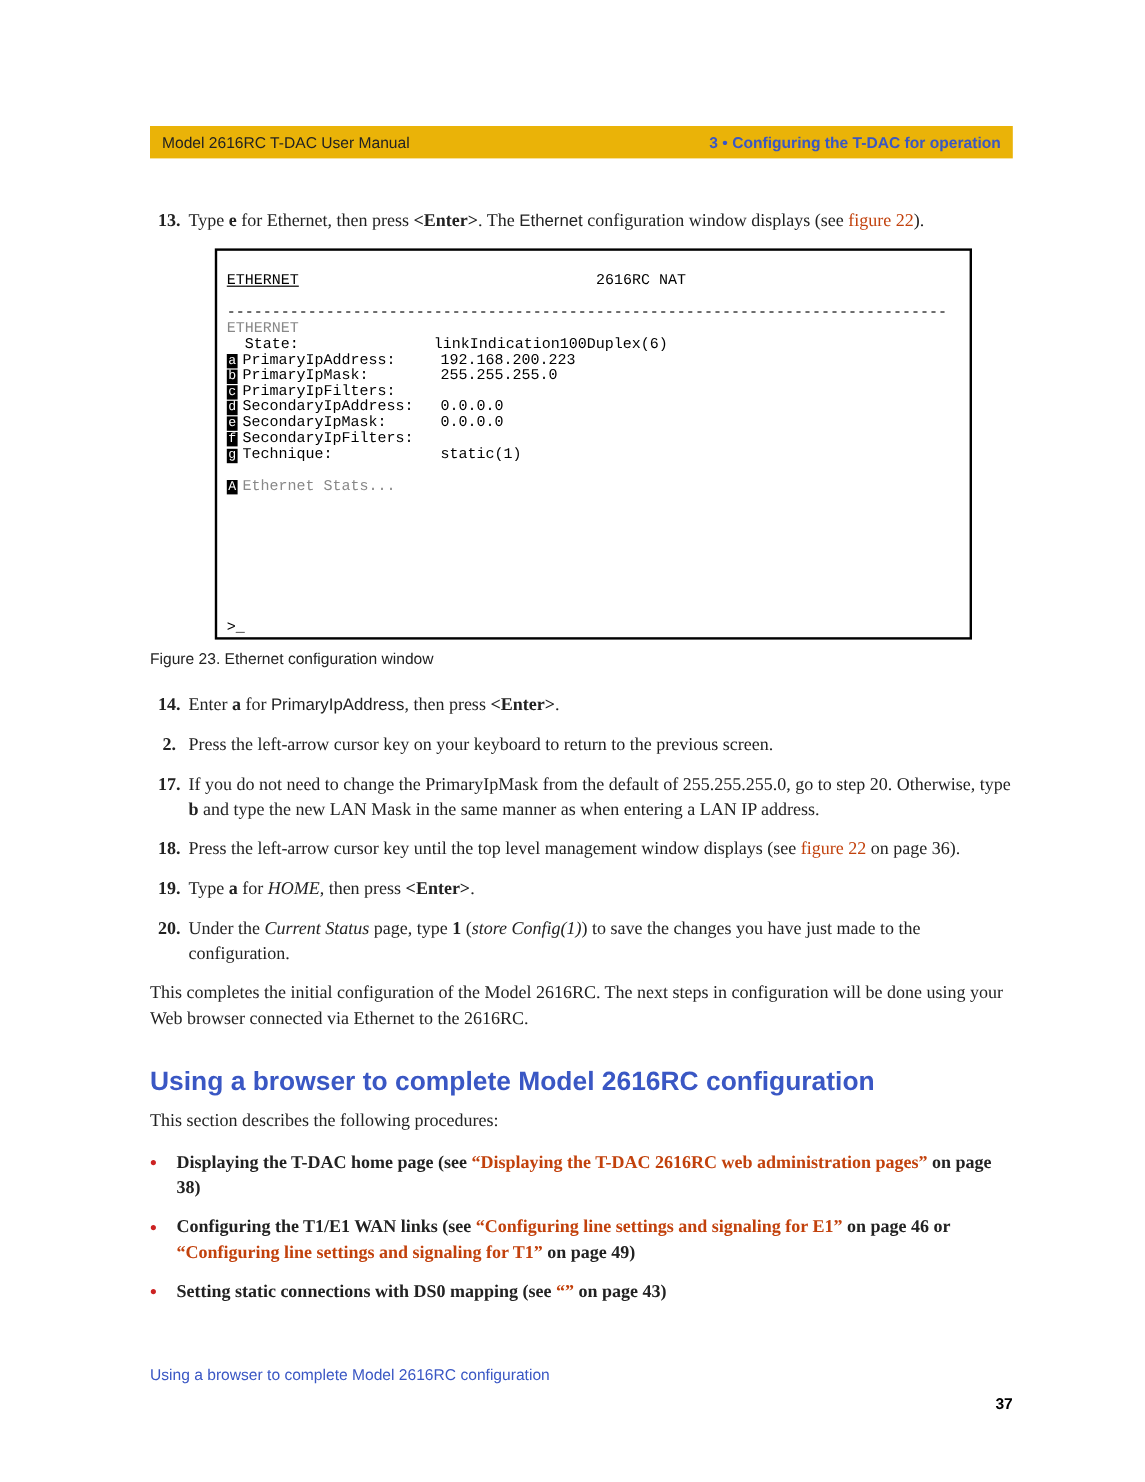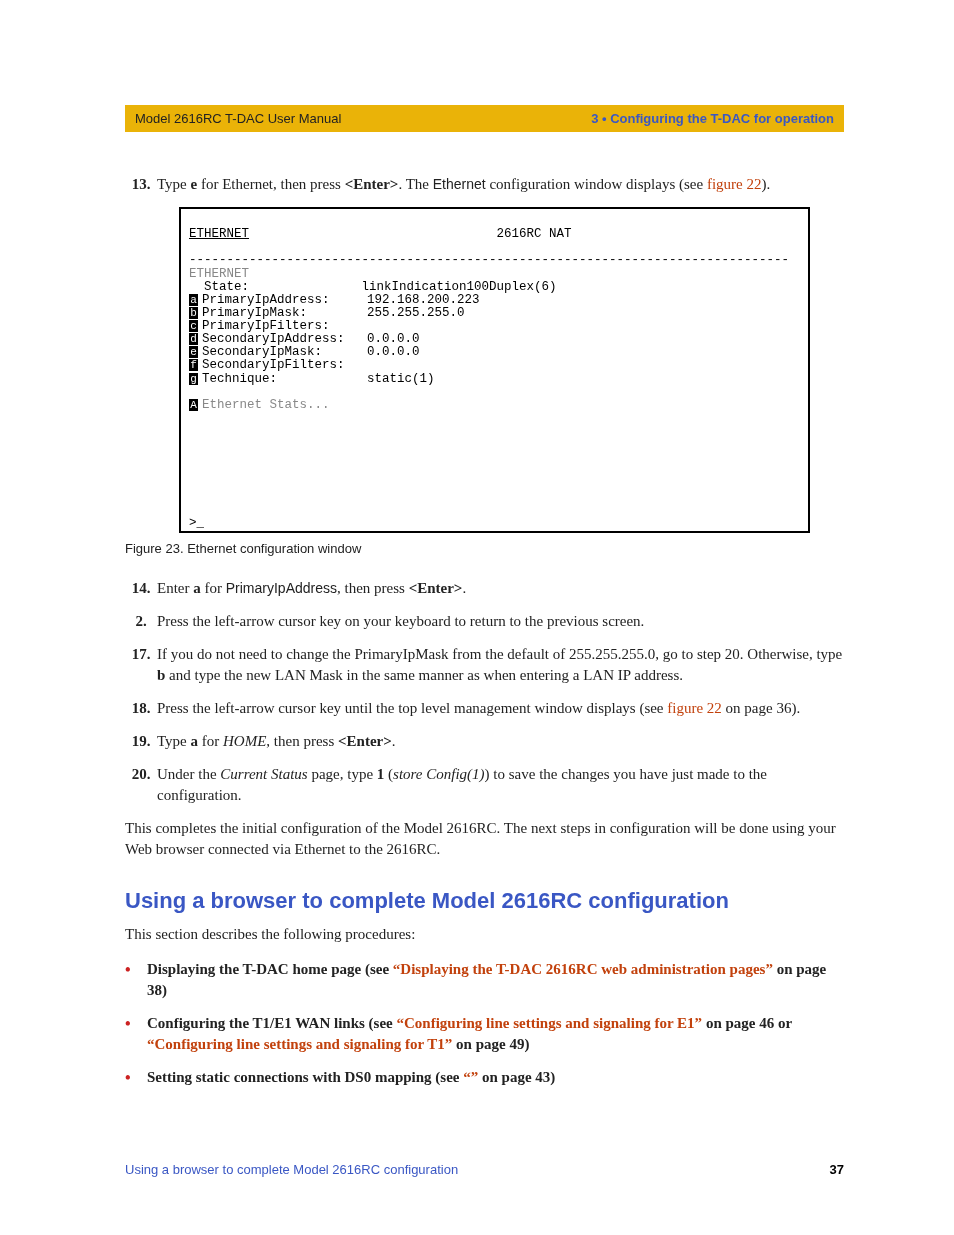--- a/index.html
+++ b/index.html
@@ -109,21 +109,21 @@
 
   .footer {
     position:absolute;
     left:125px; right:110px; bottom:58px;
     display:flex;
     justify-content: space-between;
     font-family: Arial, Helvetica, sans-serif;
     font-size:13px;
   }
   .footer-left { color:#3a57c4; }
-  .footer-right { font-weight:bold; color:#000; }
+  .footer-right { font-weight:bold; color:#000;margin-top:24px; }
 </style>
 </head>
 <body>
 
 <div class="page">
 
   <div class="header-bar">
     <span class="header-left">Model 2616RC T-DAC User Manual</span>
     <span class="header-right">3 • Configuring the T-DAC for operation</span>
   </div>

